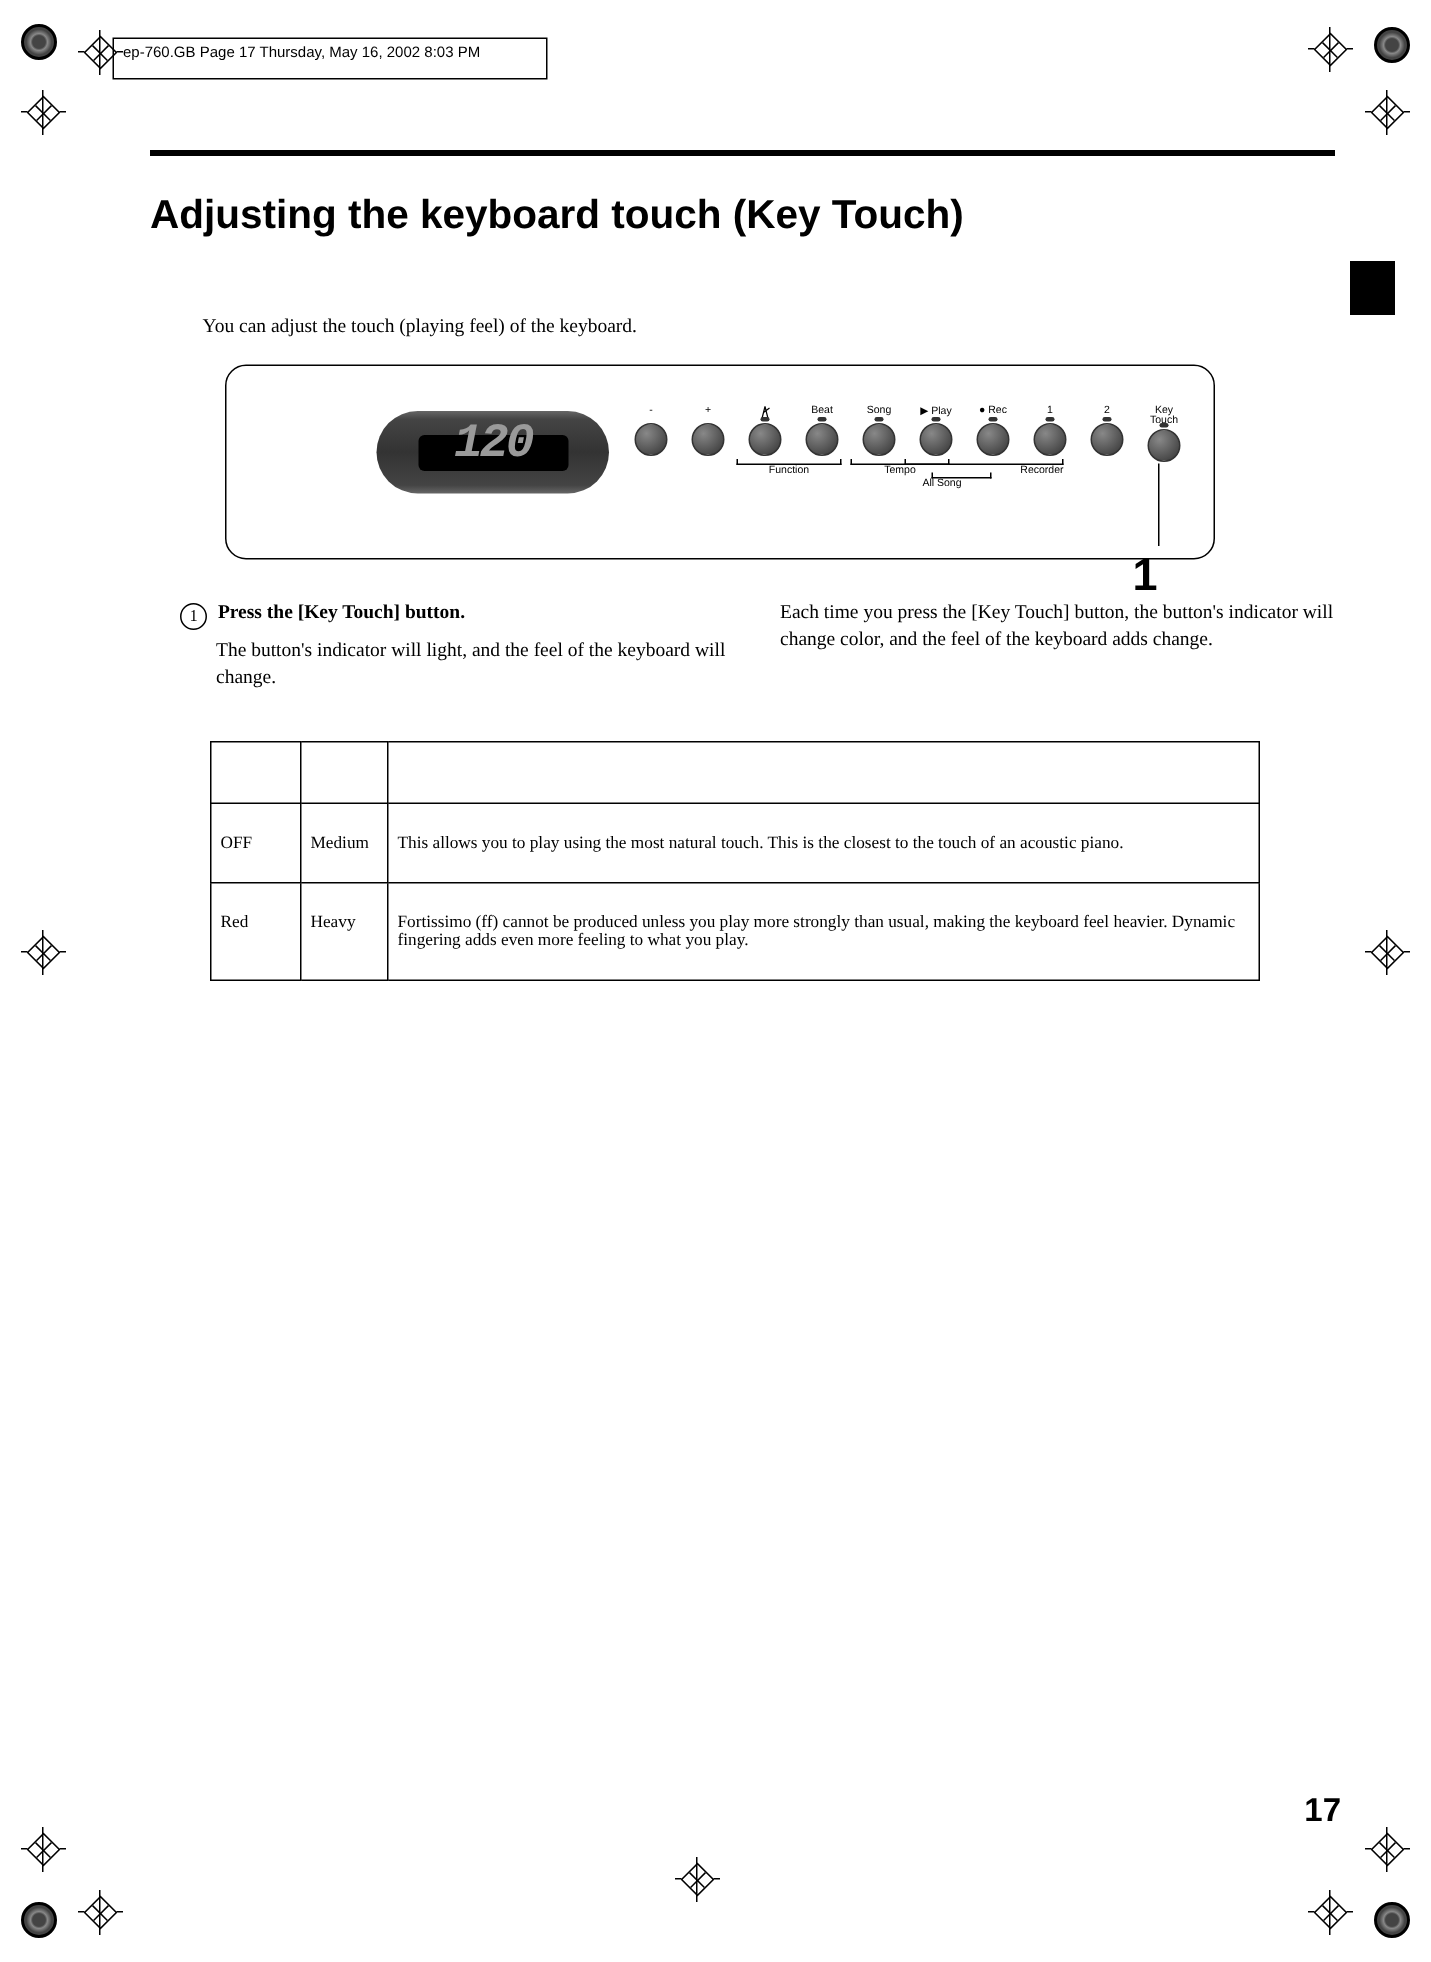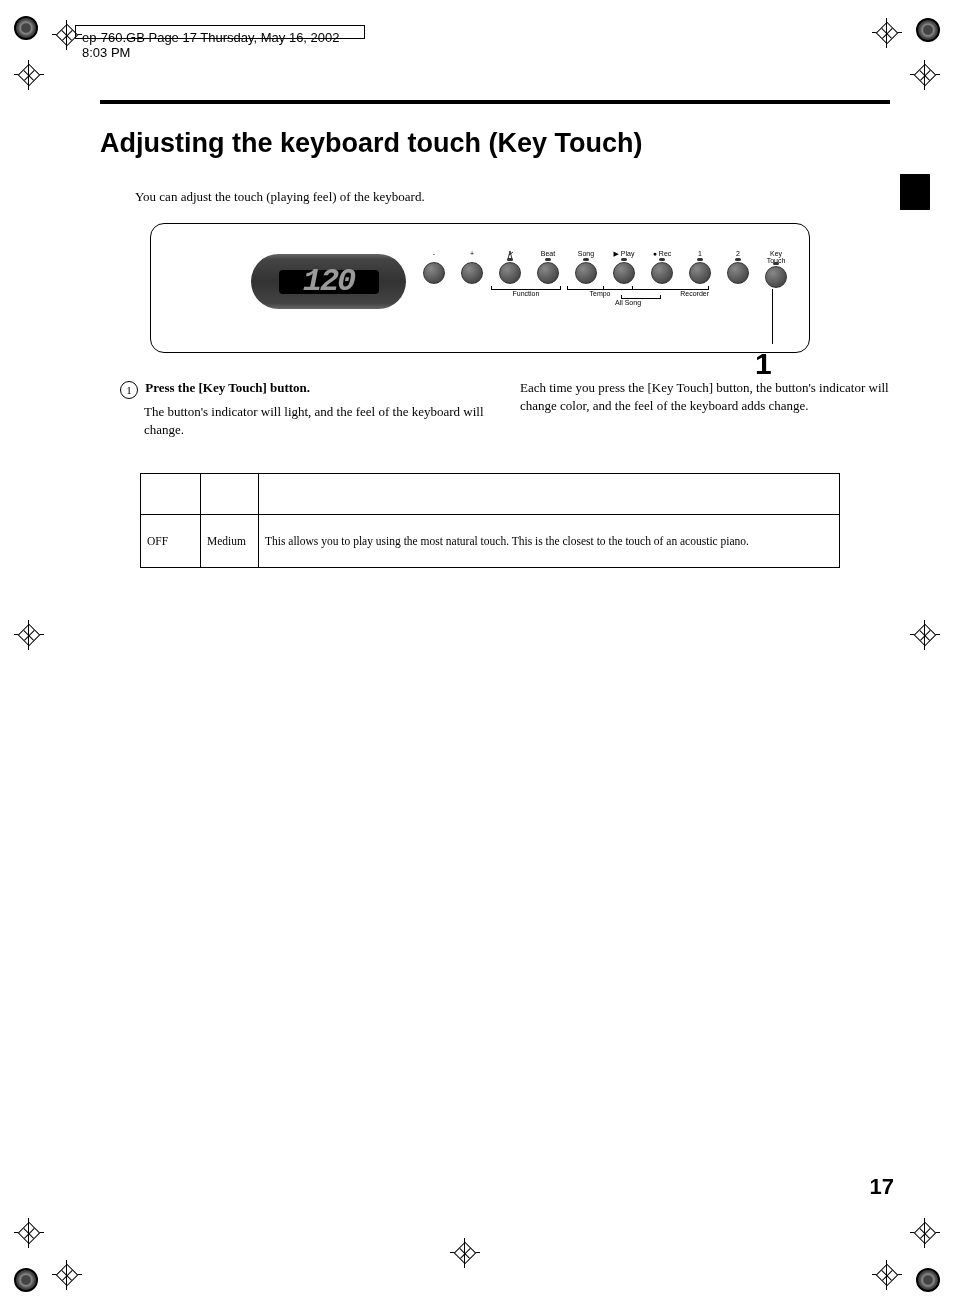--- a/index.html
+++ b/index.html
@@ -31,23 +31,23 @@
       position: absolute; top: 7px; left: 7px;
     }
     .crop-diamond::before, .crop-diamond::after {
       content: ''; position: absolute; background: #000;
     }
     .crop-diamond::before { width: 14px; height: 1px; top: 7px; left: 0; }
     .crop-diamond::after { width: 1px; height: 14px; top: 0; left: 7px; }
 
     .page-header-line {
       position: absolute; top: 25px; left: 75px;
-      width: 290px; height: 14px;
+      width: 290px; height: 28px;
       border: 1px solid #000;
-      font-size: 13px; font-family: Arial, sans-serif;
+      font-size: 10px; font-family: Arial, sans-serif;
       padding: 4px 6px;
     }
 
     .content {
       position: absolute;
       top: 100px; left: 100px; right: 60px;
       width: 790px;
     }
 
     .section-header {
@@ -85,21 +85,21 @@
     }
     .title-line {
       flex: 1;
       border-bottom: 2px solid #000;
       height: 1px;
       position: relative;
       top: -6px;
     }
 
     .intro-text {
-      margin-top: 16px;
+      margin-top: 36px;
       margin-left: 35px;
       font-size: 13px;
       margin-bottom: 18px;
     }
 
     .panel-diagram {
       margin-left: 50px;
       width: 660px;
       height: 130px;
       border: 1px solid #000;
@@ -115,21 +115,21 @@
       border-radius: 28px;
       display: flex;
       align-items: center;
       justify-content: center;
     }
     .display-inner {
       width: 100px; height: 24px;
       background: #000;
       border-radius: 4px;
       display: flex;
-      align-items: center;
+      align-items: flex-end;
       justify-content: center;
       gap: 2px;
     }
     .seg { 
       font-family: 'Courier New', monospace;
       color: #9a9a9a;
       font-size: 32px;
       font-style: italic;
       font-weight: bold;
       letter-spacing: -2px;
@@ -234,21 +234,21 @@
       padding: 20px 6px;
       text-align: left;
       vertical-align: top;
     }
     .settings-table thead tr { height: 26px; }
     .settings-table .c1 { width: 60px; }
     .settings-table .c2 { width: 58px; }
 
     .page-num {
       position: absolute;
-      bottom: 108px;
+      bottom: 88px;
       right: 60px;
       font-family: 'Trebuchet MS', Arial, sans-serif;
       font-size: 22px;
       font-weight: bold;
     }
   </style>
 </head>
 <body>
 
 <div class="crop-mark" style="top:16px;left:14px;">
@@ -426,17 +426,22 @@
         <th class="c2"></th>
         <th></th>
       </tr>
     </thead>
     <tbody>
       <tr>
         <td>OFF</td>
         <td>Medium</td>
         <td>This allows you to play using the most natural touch. This is the closest to the touch of an acoustic piano.</td>
       </tr>
+      <tr>
+        <td>Red</td>
+        <td>Heavy</td>
+        <td>Fortissimo (ff) cannot be produced unless you play more strongly than usual, making the keyboard feel heavier. Dynamic fingering adds even more feeling to what you play.</td>
+      </tr>
     </tbody>
   </table>
 </div>
 
 <div class="page-num">17</div>
 
 </body></html>

